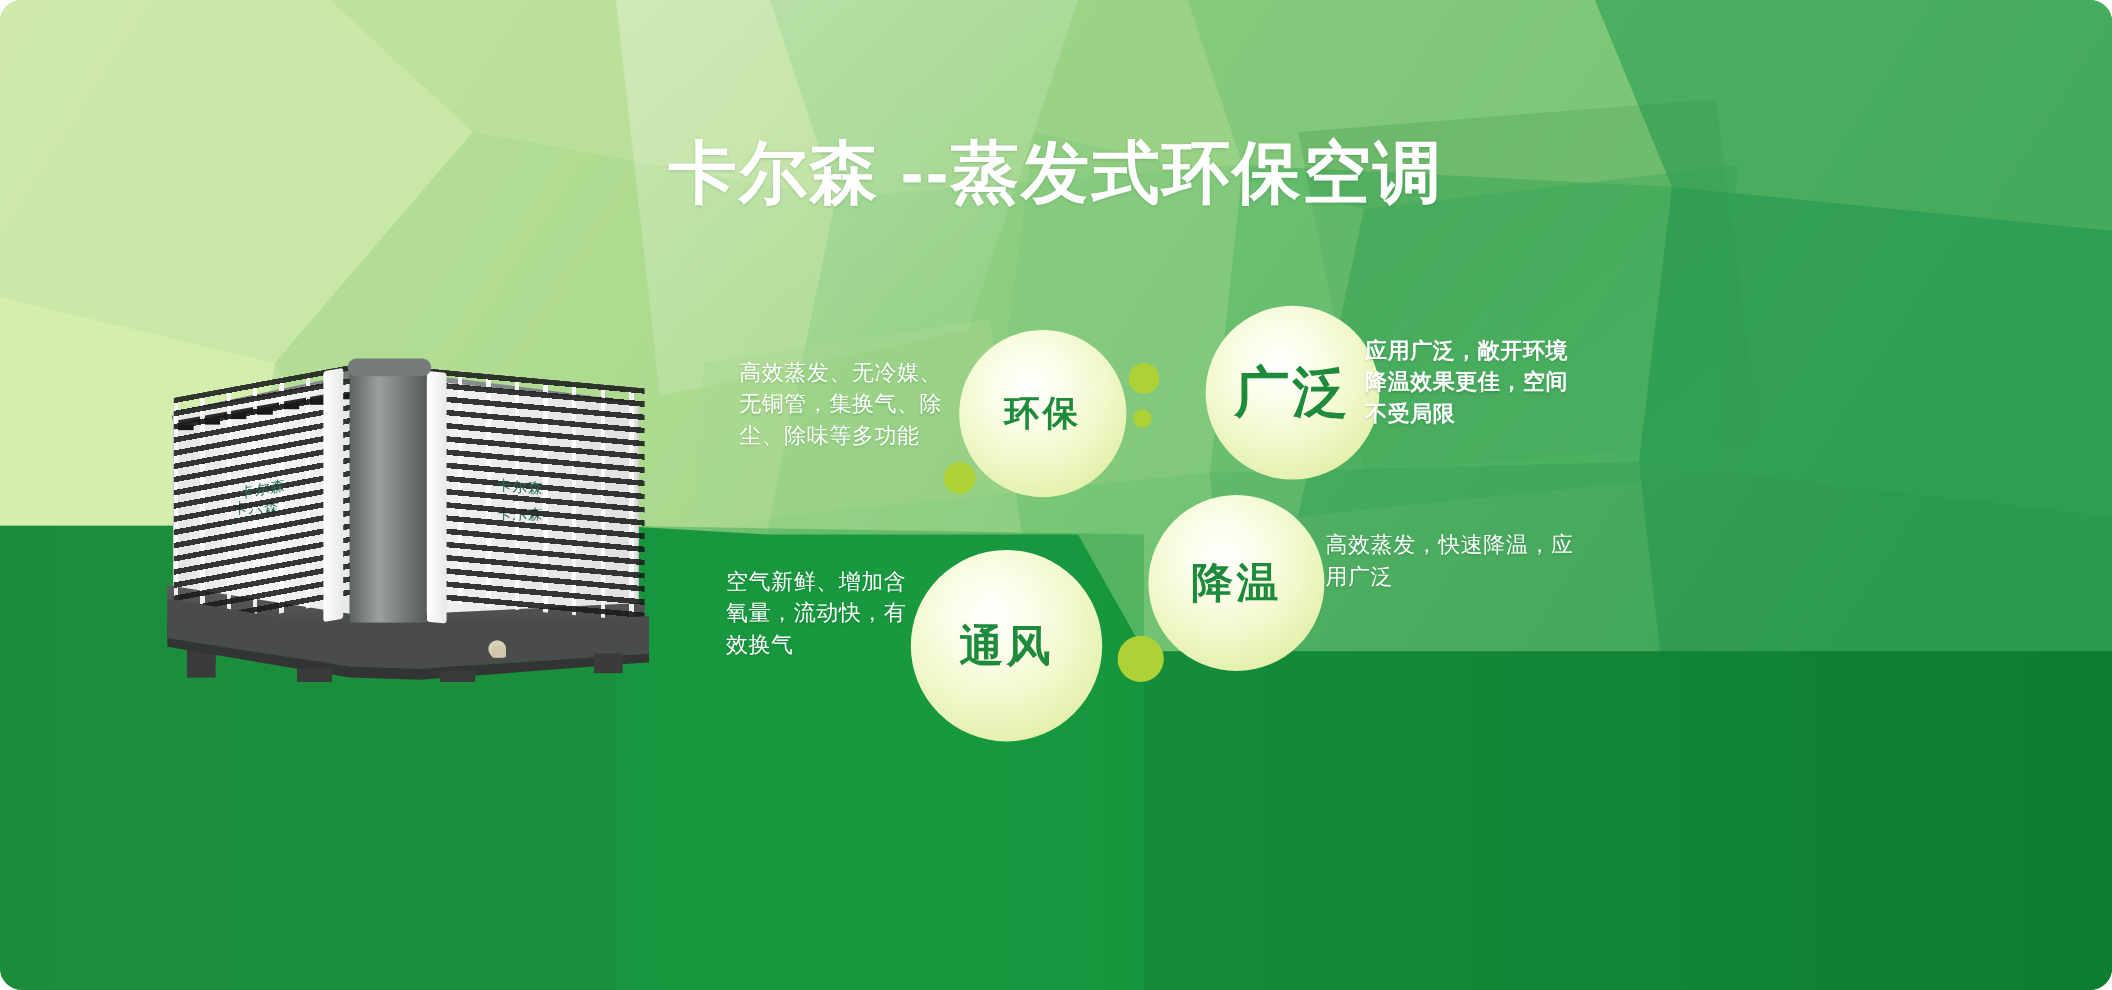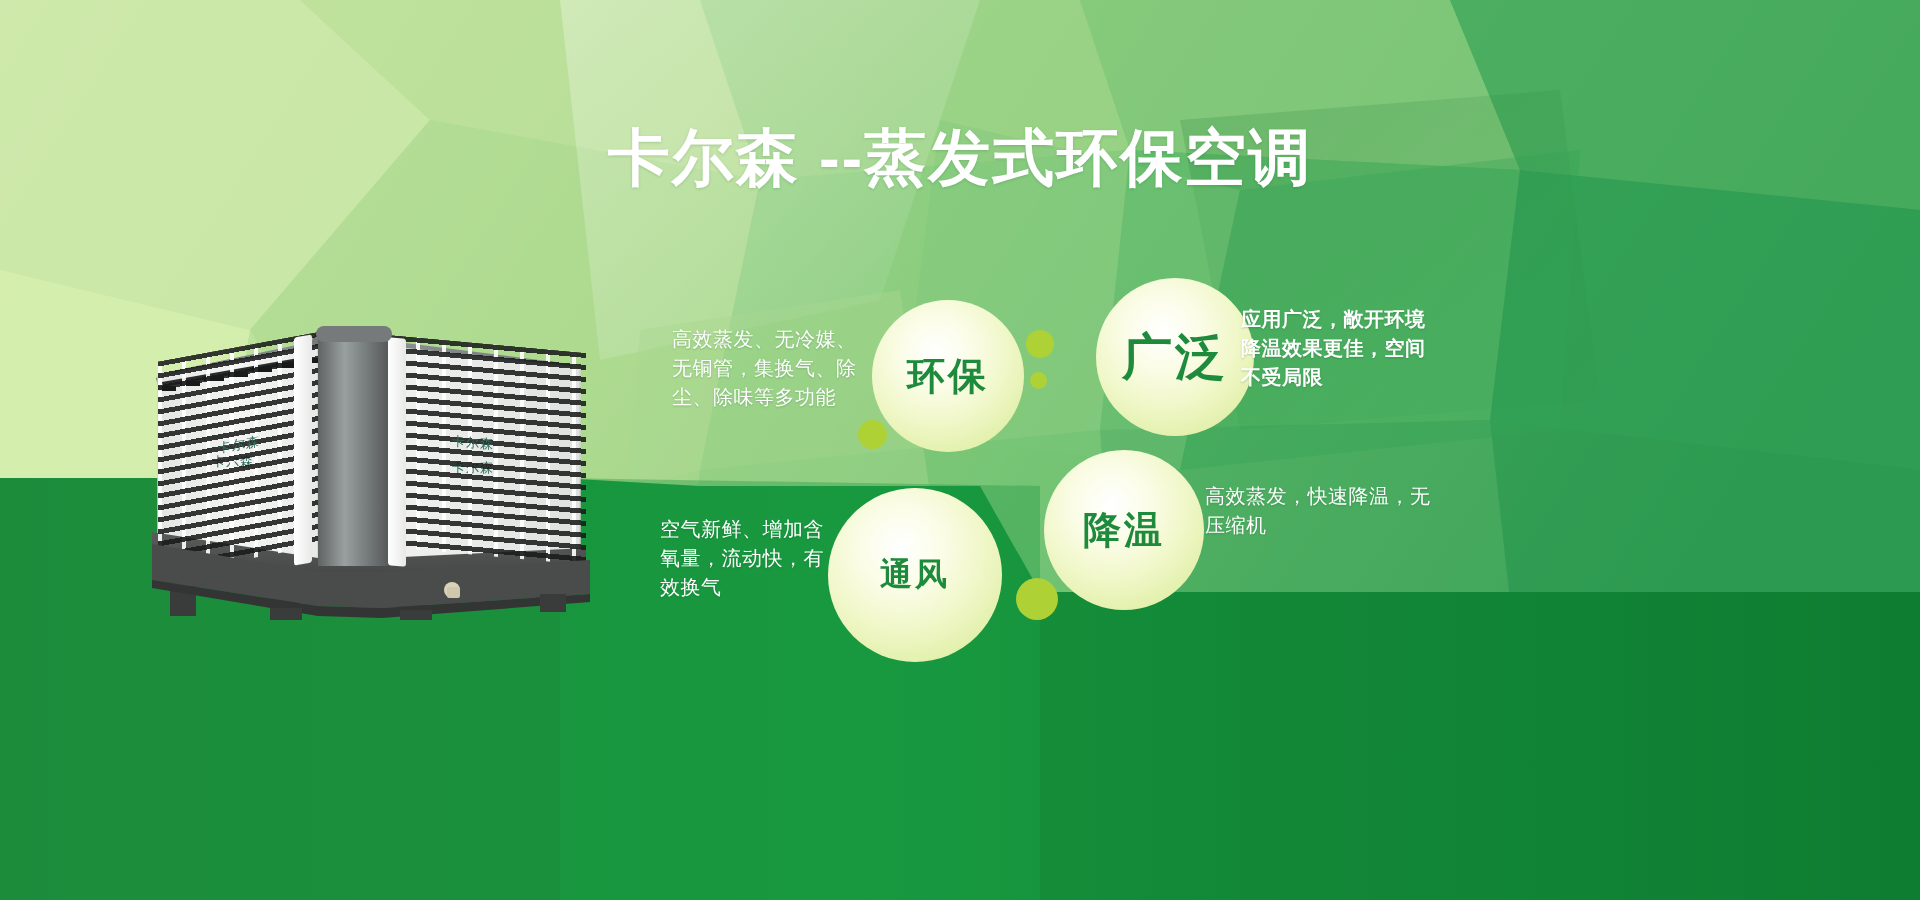--- a/index.html
+++ b/index.html
@@ -4,20 +4,21 @@
 <style>
   html,body{margin:0;padding:0;background:#fff;}
   body{font-family:"Liberation Sans","DejaVu Sans",sans-serif;}
 
   #banner{
     position:relative;
     width:1920px;
     height:900px;
     overflow:hidden;
     background:#5cb15f;
+    border-radius:20px;
   }
 
   
   .poly-layer{position:absolute;inset:0;overflow:hidden;}
   .poly-layer svg{display:block;width:1920px;height:900px;}
 
   
   .title{
     position:absolute;
     left:0;right:0;
@@ -52,23 +53,23 @@
     color:#1e8a3c;
     font-weight:700;
     letter-spacing:3px;
     background:radial-gradient(circle at 42% 34%,
         #ffffff 0%,
         #fbfde8 26%,
         #f0f7c8 54%,
         #e2f0ab 78%,
         #d8ec9e 100%);
   }
-  .c-huanbao{left:872px;top:300px;width:152px;height:152px;font-size:38px;}
+  .c-huanbao{left:872px;top:300px;width:152px;height:152px;font-size:32px;}
   .c-guangfan{left:1096px;top:278px;width:158px;height:158px;font-size:50px;}
-  .c-tongfeng{left:828px;top:488px;width:174px;height:174px;font-size:32px;}
+  .c-tongfeng{left:828px;top:500px;width:174px;height:174px;font-size:40px;}
   .c-jiangwen{left:1044px;top:450px;width:160px;height:160px;font-size:38px;}
 
   
   .dot{position:absolute;border-radius:50%;background:#aed136;}
   .dot.d1{left:1026px;top:330px;width:28px;height:28px;}
   .dot.d2{left:1030px;top:372px;width:17px;height:17px;}
   .dot.d3{left:858px;top:420px;width:29px;height:29px;}
   .dot.d4{left:1016px;top:578px;width:42px;height:42px;}
 
   
@@ -288,15 +289,15 @@
   <div class="dot d4"></div>
 
   <div class="fcircle c-huanbao">环保</div>
   <div class="fcircle c-guangfan">广泛</div>
   <div class="fcircle c-tongfeng">通风</div>
   <div class="fcircle c-jiangwen">降温</div>
 
   <div class="desc d-huanbao">高效蒸发、无冷媒、无铜管，集换气、除尘、除味等多功能</div>
   <div class="desc d-guangfan">应用广泛，敞开环境降温效果更佳，空间不受局限</div>
   <div class="desc d-tongfeng">空气新鲜、增加含氧量，流动快，有效换气</div>
-  <div class="desc d-jiangwen">高效蒸发，快速降温，无压缩机</div>
+  <div class="desc d-jiangwen">高效蒸发，快速降温，应用广泛</div>
 
 </div>
 
 </body></html>

